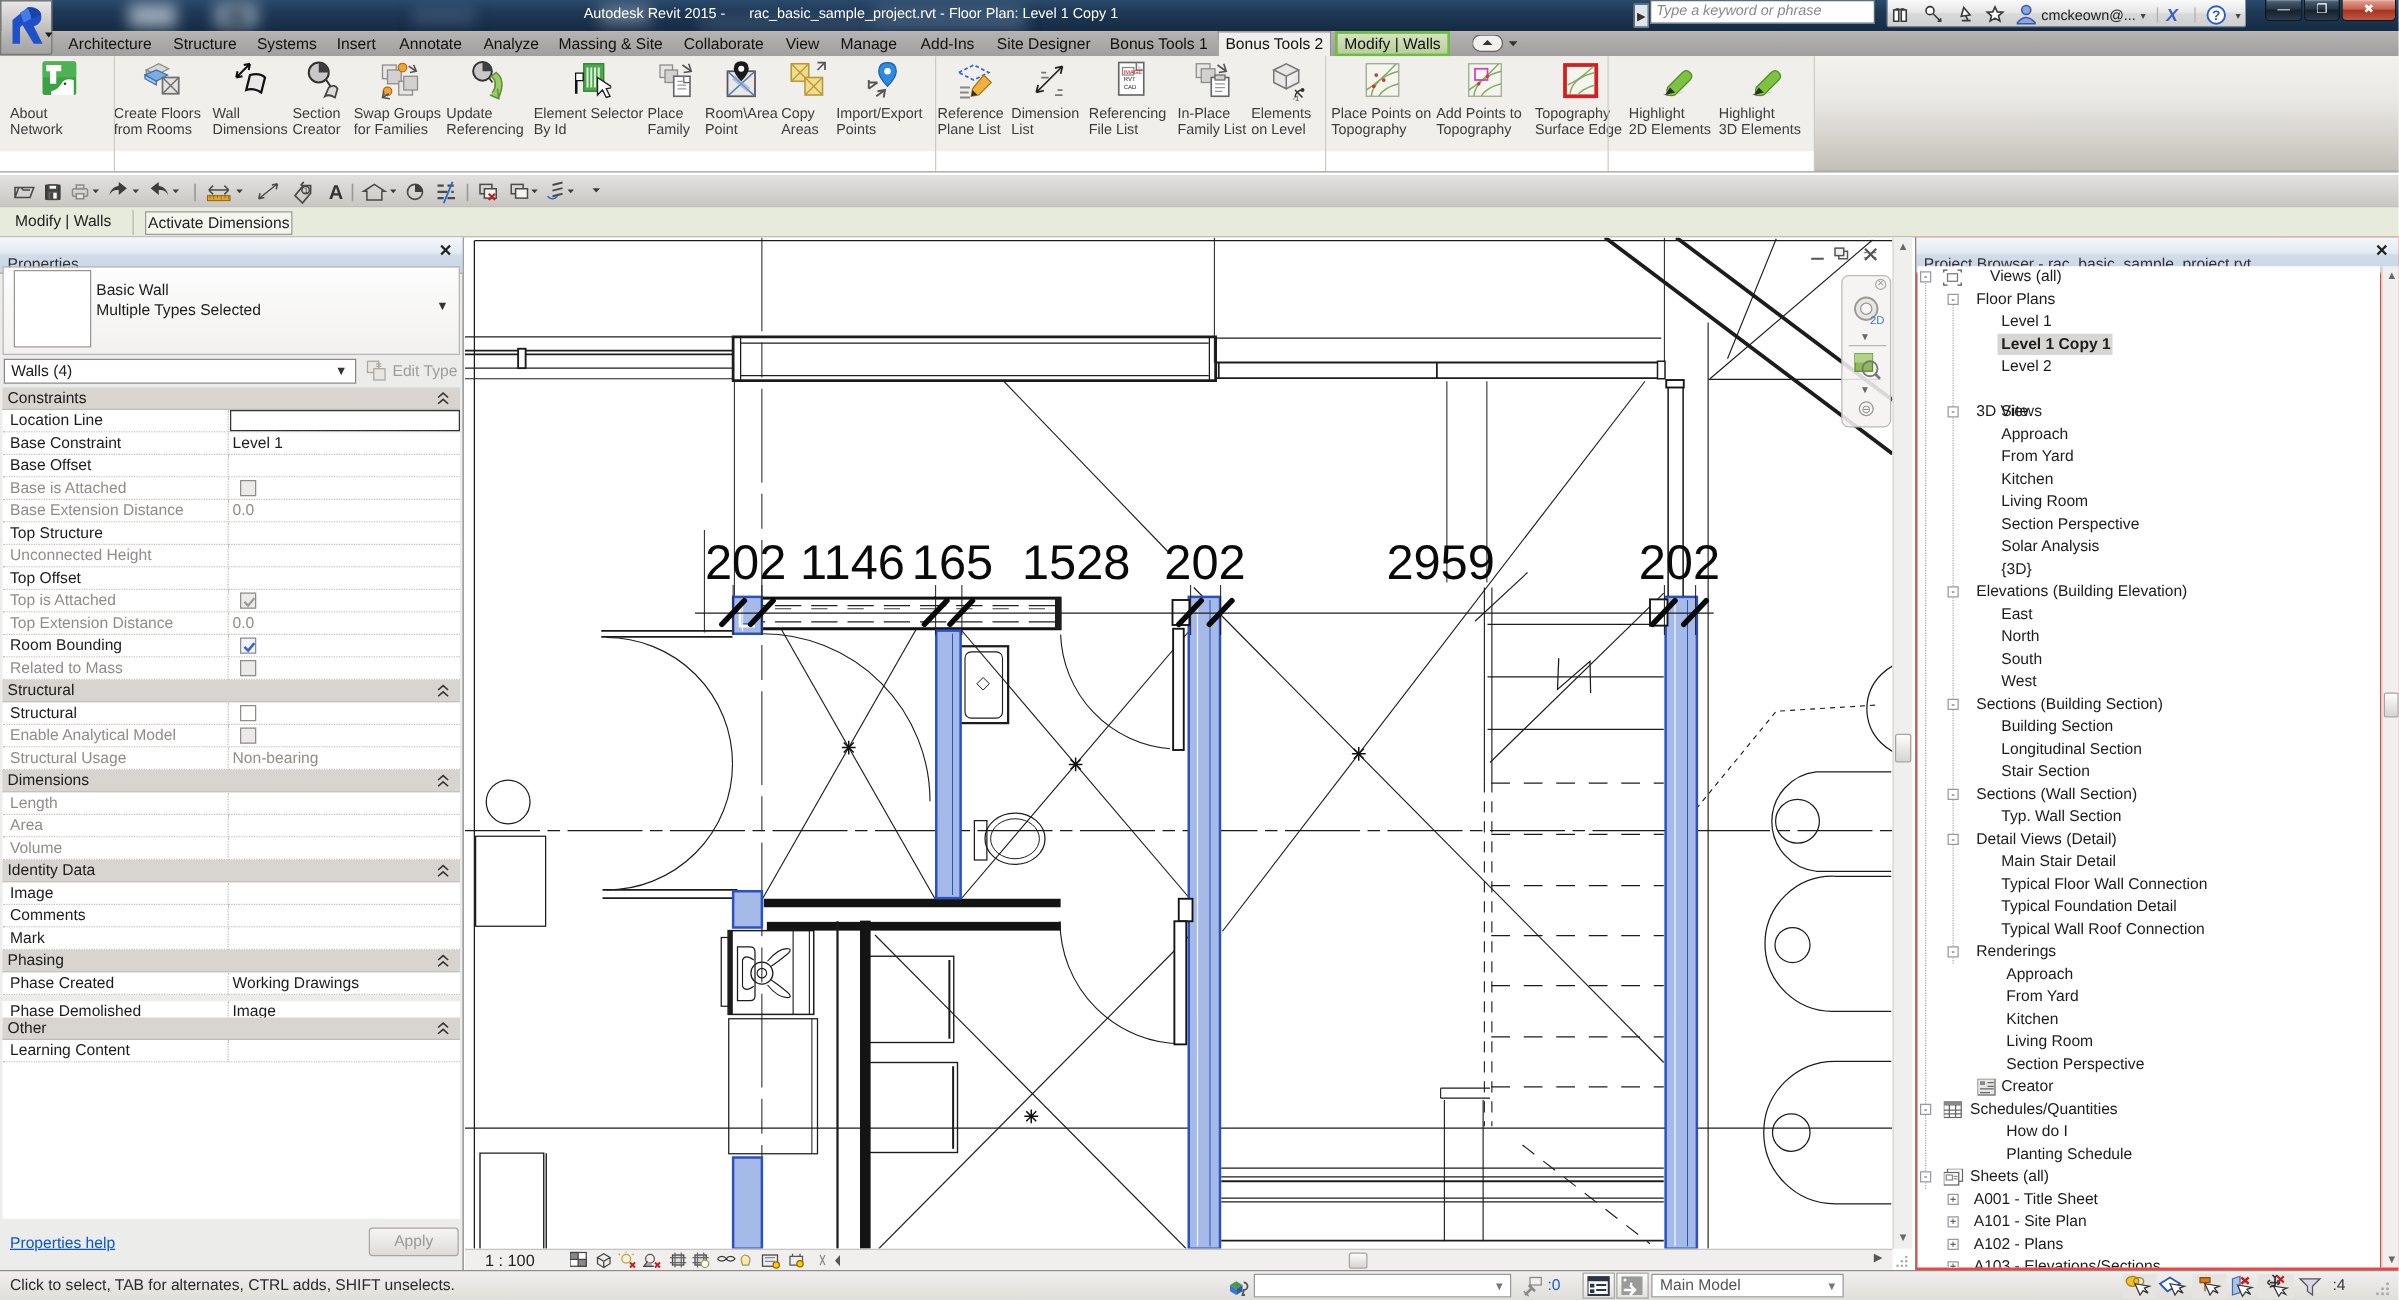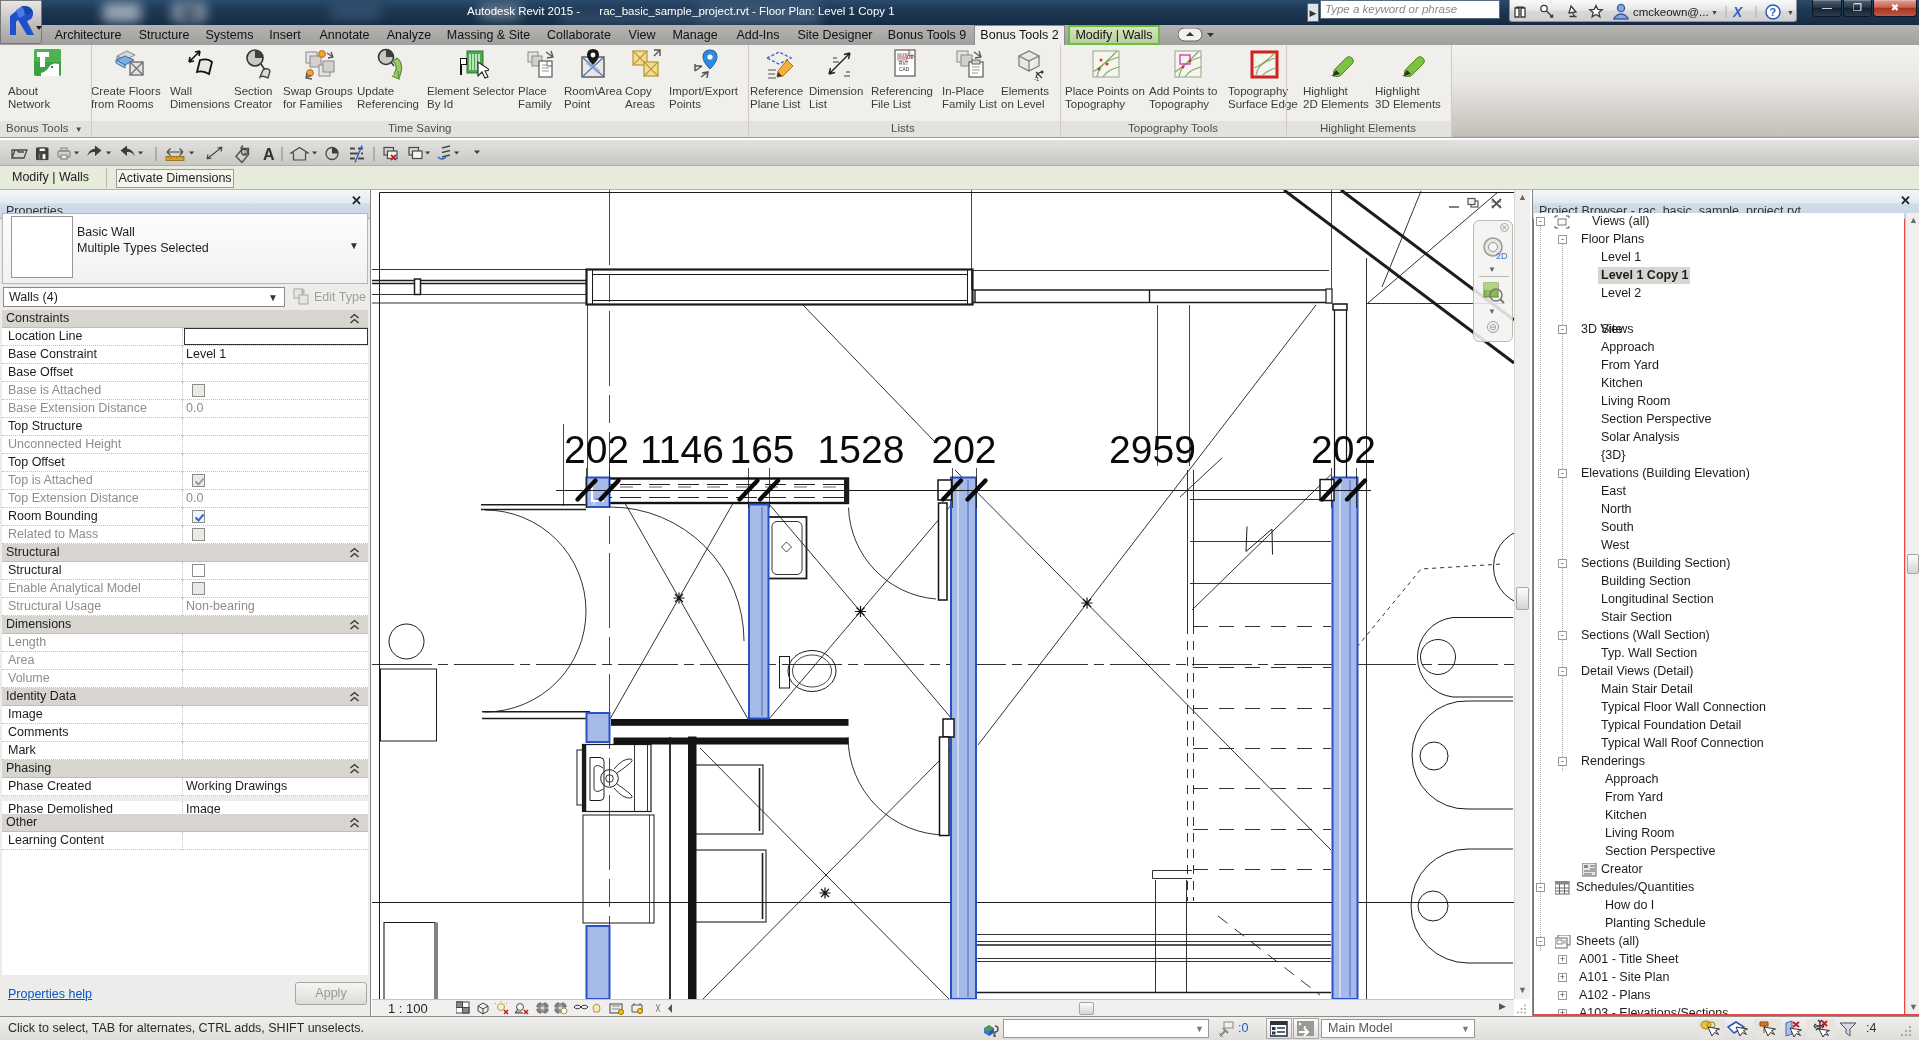--- a/index.html
+++ b/index.html
@@ -111,21 +111,21 @@
     <div class="rtab" style="left:201px;width:57px">Systems</div>
     <div class="rtab" style="left:262px;width:46px">Insert</div>
     <div class="rtab" style="left:312px;width:65px">Annotate</div>
     <div class="rtab" style="left:381px;width:56px">Analyze</div>
     <div class="rtab" style="left:441px;width:95px">Massing &amp; Site</div>
     <div class="rtab" style="left:540px;width:78px">Collaborate</div>
     <div class="rtab" style="left:622px;width:40px">View</div>
     <div class="rtab" style="left:666px;width:58px">Manage</div>
     <div class="rtab" style="left:728px;width:60px">Add-Ins</div>
     <div class="rtab" style="left:792px;width:86px">Site Designer</div>
-    <div class="rtab" style="left:882px;width:90px">Bonus Tools 9</div>
+    <div class="rtab" style="left:882px;width:90px">Bonus Tools 1</div>
     <div class="rtab active" style="left:974px;width:91px">Bonus Tools 2</div>
     <div class="rtab modify" style="left:1068px;width:92px">Modify | Walls</div>
     <svg class="abs" style="left:1178px;top:3px" width="36" height="15">
         <rect x="0" y="0" width="24" height="13" rx="6.5" fill="#f2f1ee" stroke="#666"></rect>
         <path d="M8 8 l4 -4 4 4 z" fill="#333"></path>
         <path d="M29 5 l3.5 4 3.5 -4 z" fill="#333"></path>
       </svg>
   </div>
   <div id="revbtn" class="abs">
     <svg width="40" height="42" style="margin:1px 0 0 2px" viewBox="0 0 40 42">
@@ -266,27 +266,20 @@
           <path d="M10 22 l12 -12 q3 -3 6 0 q3 3 0 6 l-12 12 q-3 1 -6 0 q-1 -3 0 -6 z" fill="#7dc242" stroke="#4e8f1e" stroke-width="1"></path>
           <path d="M8 28 l4 -6 4 4 z" fill="#2f2f2f"></path>
         </svg>Highlight<br>2D Elements</div>
    <div class="rtool" style="left:1375px;width:74px"><svg width="34" height="34" viewBox="0 0 34 34">
           <path d="M6 27 q8 2 18 -2 l-14 4 z" fill="#8a8a8a"></path>
           <path d="M10 22 l12 -12 q3 -3 6 0 q3 3 0 6 l-12 12 q-3 1 -6 0 q-1 -3 0 -6 z" fill="#7dc242" stroke="#4e8f1e" stroke-width="1"></path>
           <path d="M8 28 l4 -6 4 4 z" fill="#2f2f2f"></path>
         </svg>Highlight<br>3D Elements</div>
   </div>
   <div id="ribbonx" class="abs"></div>
-  <div id="grouplabels" class="abs">
-    <div class="glabel" style="left:6px">Bonus Tools&nbsp; <span style="font-size:8px">▼</span></div>
-    <div class="glabel" style="left:388px">Time Saving</div>
-    <div class="glabel" style="left:891px">Lists</div>
-    <div class="glabel" style="left:1128px">Topography Tools</div>
-    <div class="glabel" style="left:1320px">Highlight Elements</div>
-  </div>
   <div class="gsep abs" style="left:91px"></div>
   <div class="gsep abs" style="left:748px"></div>
   <div class="gsep abs" style="left:1060px"></div>
   <div class="gsep abs" style="left:1286px"></div>
   <div class="gsep abs" style="left:1451px"></div>
   <div id="ribbonline" class="abs"></div>
   <div id="qat" class="abs">
    <svg style="left:10px" width="480" height="21" viewBox="0 0 480 21">
     <g stroke="#4a4a48" stroke-width="1.3" fill="none">
       <path d="M2 15 L5 7 H17 L14 15 Z M2 15 V7 H7 l1.5 2 H14"></path>

